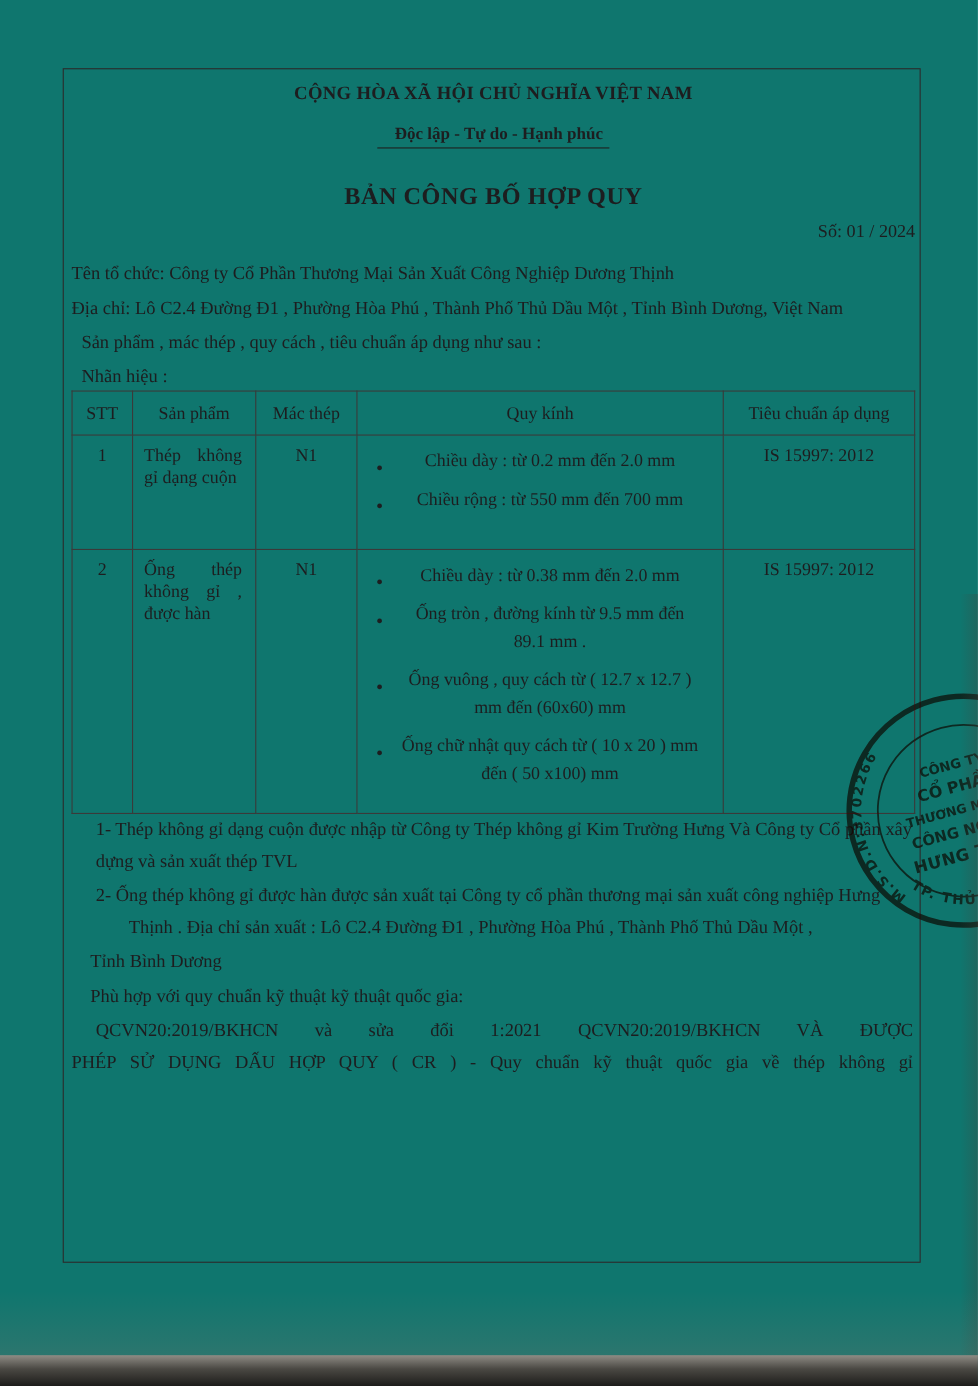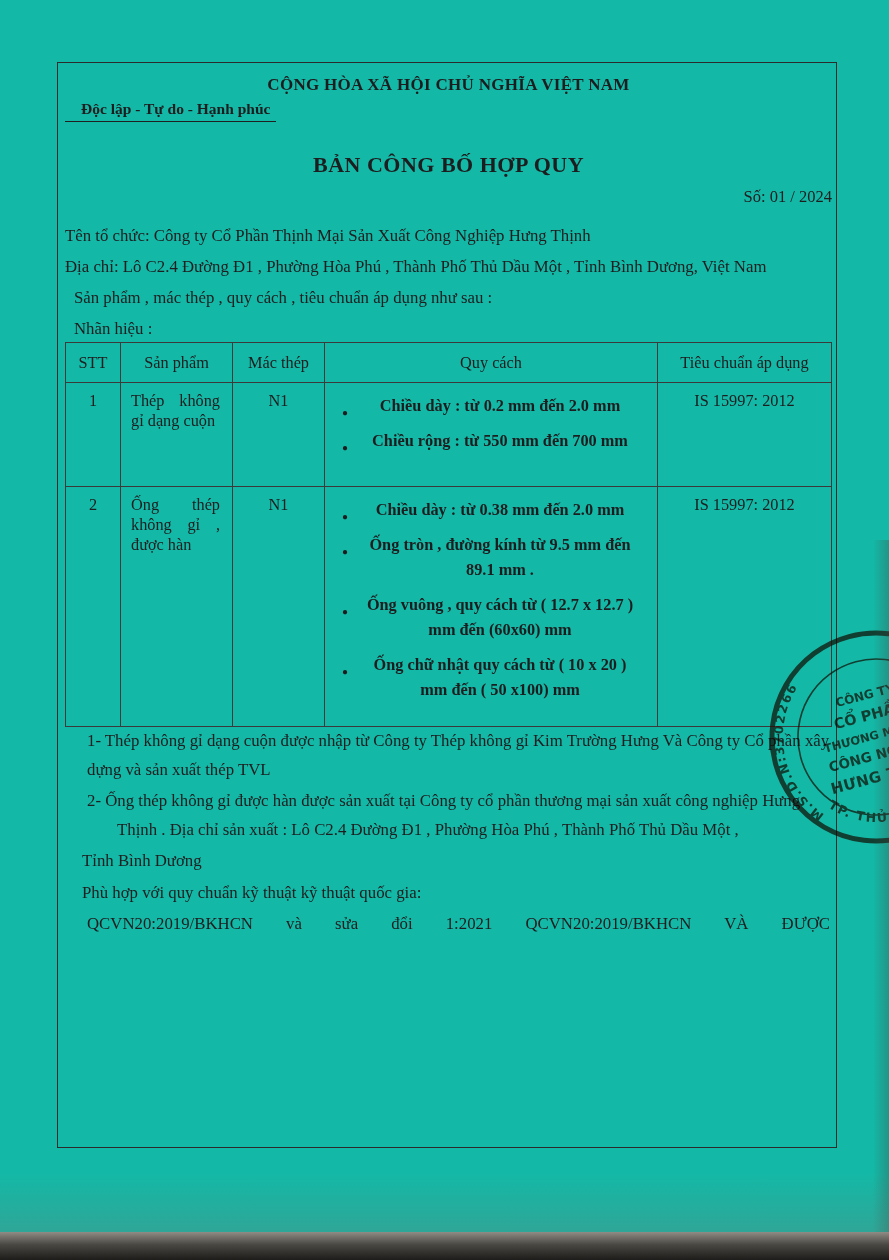--- a/index.html
+++ b/index.html
@@ -5,35 +5,35 @@
   * { margin:0; padding:0; box-sizing:border-box; }
   html,body { width:889px; }
   body {
     font-family:"Liberation Serif", serif;
     color:#1d1d1f;
     background:#e8e7e3;
   }
   .page {
     position:relative;
     width:889px; height:1260px;
-    background:#14b8a6;
+    background:#0f766e;
     overflow:hidden;
   }
   .frame {
     position:absolute;
     left:57px; top:62px;
     width:780px; height:1086px;
     border:1.6px solid #2b2b2b;
     padding:12px 4px 0 7px;
   }
   .nat-title {
     text-align:center; font-weight:bold;
     font-size:17px; letter-spacing:.3px;
   }
-  .motto-wrap { text-align:left; margin-top:5px;text-decoration:underline; }
+  .motto-wrap { text-align:center; margin-top:18px;text-decoration:underline; }
   .motto {
     display:inline-block; font-weight:bold; font-size:15.5px;
     border-bottom:1.7px solid #1f1f1f;
     padding:0 6px 3px 16px;
   }
   .doc-title {
     text-align:center; font-size:22px; font-weight:bold;
     margin-top:30px; letter-spacing:.5px;
   }
   .doc-number { text-align:right; font-size:16.5px; margin-top:9px; }
@@ -55,21 +55,21 @@
   }
   .spec-table th { padding:10px 10px 9px; }
   .col-stt  { width:55px; }
   .col-sp   { width:112px; }
   .col-mt   { width:92px; }
   .col-qc   { width:333px; }
   th.c, td.c { text-align:center; }
   td.product { text-align:justify; padding-right:12px; }
   tr.row-1 td { height:104px; }
   tr.row-2 td { height:240px; }
-  ul.specs { list-style:none; margin-top:2px;font-weight:bold; }
+  ul.specs { list-style:none; margin-top:2px; }
   ul.specs li {
     position:relative;
     padding-left:30px;
     margin-bottom:10px;
     line-height:25px;
     max-width:300px;
   }
   ul.specs li::before {
     content:"●";
     position:absolute; left:7px; top:7px;
@@ -137,40 +137,40 @@
 
     <div class="nat-title">CỘNG HÒA XÃ HỘI CHỦ NGHĨA VIỆT NAM</div>
     <div class="motto-wrap">
       <span class="motto">Độc lập - Tự do - Hạnh phúc</span>
     </div>
 
     <div class="doc-title">BẢN CÔNG BỐ HỢP QUY</div>
     <div class="doc-number">Số: 01 / 2024</div>
 
     <div class="body-text">
-      <p>Tên tổ chức: Công ty Cổ Phần Thịnh Mại Sản Xuất Công Nghiệp Hưng Thịnh</p>
+      <p>Tên tổ chức: Công ty Cổ Phần Thương Mại Sản Xuất Công Nghiệp Dương Thịnh</p>
       <p>Địa chỉ: Lô C2.4 Đường Đ1 , Phường Hòa Phú , Thành Phố Thủ Dầu Một , Tỉnh Bình Dương, Việt Nam</p>
       <p class="indent">Sản phẩm , mác thép , quy cách , tiêu chuẩn áp dụng như sau :</p>
       <p class="indent">Nhãn hiệu :</p>
     </div>
 
     <table class="spec-table">
       <colgroup>
         <col class="col-stt">
           <col class="col-sp">
           <col class="col-mt">
           <col class="col-qc">
           <col>
       </colgroup>
       <thead>
         <tr>
           <th class="c">STT</th>
           <th>Sản phẩm</th>
           <th>Mác thép</th>
-          <th>Quy cách</th>
+          <th>Quy kính</th>
           <th>Tiêu chuẩn áp dụng</th>
         </tr>
       </thead>
       <tbody>
         <tr class="row-1">
           <td class="c">1</td>
           <td class="product">Thép không gỉ dạng cuộn</td>
           <td class="c">N1</td>
           <td>
             <ul class="specs">
@@ -196,20 +196,21 @@
         </tr>
       </tbody>
     </table>
 
     <div class="notes">
       <p class="note-1">1- Thép không gỉ dạng cuộn được nhập từ Công ty Thép không gỉ Kim Trường Hưng Và Công ty Cổ phần xây dựng và sản xuất thép TVL</p>
       <p class="note-2">2- Ống thép không gỉ được hàn được sản xuất tại Công ty cổ phần thương mại sản xuất công nghiệp Hưng Thịnh . Địa chỉ sản xuất : Lô C2.4 Đường Đ1 , Phường Hòa Phú , Thành Phố Thủ Dầu Một ,</p>
       <p class="province">Tỉnh Bình Dương</p>
       <p class="conform-intro">Phù hợp với quy chuẩn kỹ thuật kỹ thuật quốc gia:</p>
       <p class="conform-line1">QCVN20:2019/BKHCN và sửa đổi 1:2021 QCVN20:2019/BKHCN VÀ ĐƯỢC</p>
+      <p class="conform-line2">PHÉP SỬ DỤNG DẤU HỢP QUY ( CR ) - Quy chuẩn kỹ thuật quốc gia về thép không gỉ</p>
     </div>
 
   </div>
 
   <div class="stamp">
     <svg width="270" height="270" viewBox="0 0 270 270">
       <defs>
         <path id="arcLeft" d="M 69.2 200.8 A 93 93 0 0 1 69.2 69.2"></path>
         <path id="arcBottom" d="M 61.4 177.5 A 85 85 0 0 0 208.6 177.5"></path>
       </defs>

